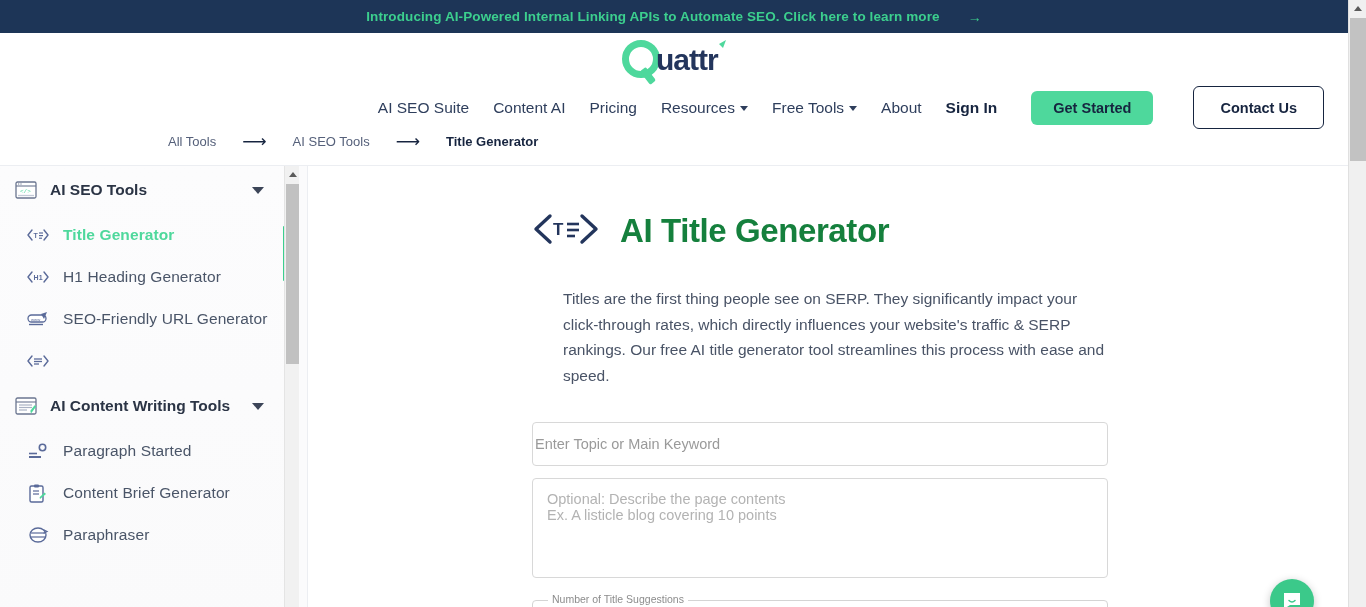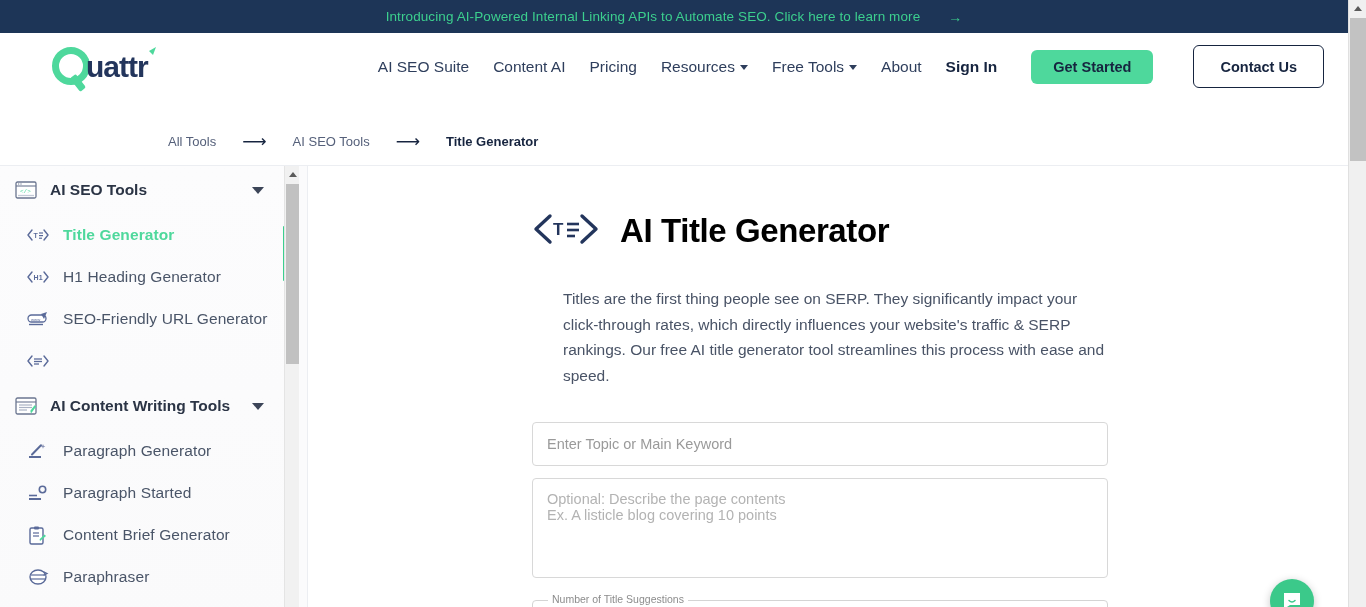--- a/index.html
+++ b/index.html
@@ -22,34 +22,35 @@
   
   .banner {
     height: 33px;
     background: #1d3557;
     display: flex; align-items: center; justify-content: center;
     cursor: pointer;
   }
   .banner-link {
     color: #3ccf8e;
     font-size: 13.5px;
-    font-weight: normal;
+    font-weight: bold;
     letter-spacing: .1px;
     display: flex; align-items: center; gap: 28px;
     white-space: nowrap;
   }
   .banner-arrow { font-size: 14px; color: #3ccf8e; line-height: 1; }
 
   
   .header {
     height: 85px;
     background: #ffffff;
-    display: flex; align-items: flex-start;
-    padding: 12px 24px 0 46px;
+    display: flex; align-items: center;
+    padding: 5px 24px 0 46px;
     position: relative;
+    flex-direction: column;
   }
   .logo { display: flex; align-items: center; cursor: pointer; }
   .logo svg { display: block; }
 
   .nav {
     display: flex; align-items: center;
     gap: 24px;
     margin-left: auto;
   }
   .nav-item {
@@ -196,36 +197,36 @@
     position: relative;
     background: #ffffff;
     overflow: hidden;
   }
   .main-inner { width: 576px; margin-left: 224px; }
 
   .title-row { display: flex; align-items: center; gap: 20px; margin-bottom: 34px; }
   .title-icon { flex: 0 0 auto; }
   .page-title {
     font-size: 33px; font-weight: bold;
-    color: #000000; letter-spacing: -.4px;
+    color: #15803d; letter-spacing: -.4px;
   }
   .page-desc {
     font-size: 15.5px; line-height: 25.5px;
     color: #495366;
     margin-bottom: 34px;
     max-width: 556px;
     margin-left: 31px;
   }
 
   .field-input {
     width: 576px; height: 44px;
     border: 1px solid #d8d8d8; border-radius: 4px;
     background: #fff;
     font-size: 14.5px; color: #2b3445;
-    padding: 0 14px;
+    padding: 0 2px;
     outline: none;
     font-family: "Liberation Sans", sans-serif;
     margin-bottom: 12px;
   }
   .field-input::placeholder { color: #9a9a9a; }
   .field-textarea {
     width: 576px; height: 100px;
     border: 1px solid #d8d8d8; border-radius: 4px;
     background: #fff;
     font-size: 14.5px; color: #2b3445;
@@ -439,30 +440,20 @@
               <line x1="4" y1="8" x2="17" y2="8" stroke="#aab2c4" stroke-width="1.2"></line>
               <line x1="4" y1="10.5" x2="17" y2="10.5" stroke="#aab2c4" stroke-width="1.2"></line>
               <line x1="4" y1="13" x2="12" y2="13" stroke="#aab2c4" stroke-width="1.2"></line>
               <path d="M16 16.5 L15.3 13.8 L19.6 8.2 L21.2 9.6 Z" fill="#4ed89c"></path>
             </svg>
           </span>
           <span class="sb-group-title">AI Content Writing Tools</span>
           <span class="sb-chevron"></span>
         </div>
 
-        <div class="sb-item">
-          <span class="sb-ico">
-            <svg width="22" height="18" viewBox="0 0 22 18">
-              <line x1="2" y1="15" x2="14" y2="15" stroke="#5a6a99" stroke-width="2"></line>
-              <path d="M5 12.5 L14 3.2" stroke="#5a6a99" stroke-width="2" stroke-linecap="round"></path>
-              <path d="M16 2 l.7 1.7 1.7.7 -1.7.7 -.7 1.7 -.7-1.7 -1.7-.7 1.7-.7z" fill="#8a93b5"></path>
-            </svg>
-          </span>
-          <span>Paragraph Generator</span>
-        </div>
 
         <div class="sb-item">
           <span class="sb-ico">
             <svg width="22" height="18" viewBox="0 0 22 18">
               <line x1="2" y1="15" x2="14" y2="15" stroke="#5a6a99" stroke-width="2"></line>
               <line x1="2" y1="11.5" x2="10" y2="11.5" stroke="#5a6a99" stroke-width="1.6"></line>
               <circle cx="15.5" cy="5.5" r="3.2" fill="none" stroke="#5a6a99" stroke-width="1.6"></circle>
             </svg>
           </span>
           <span>Paragraph Started</span>

